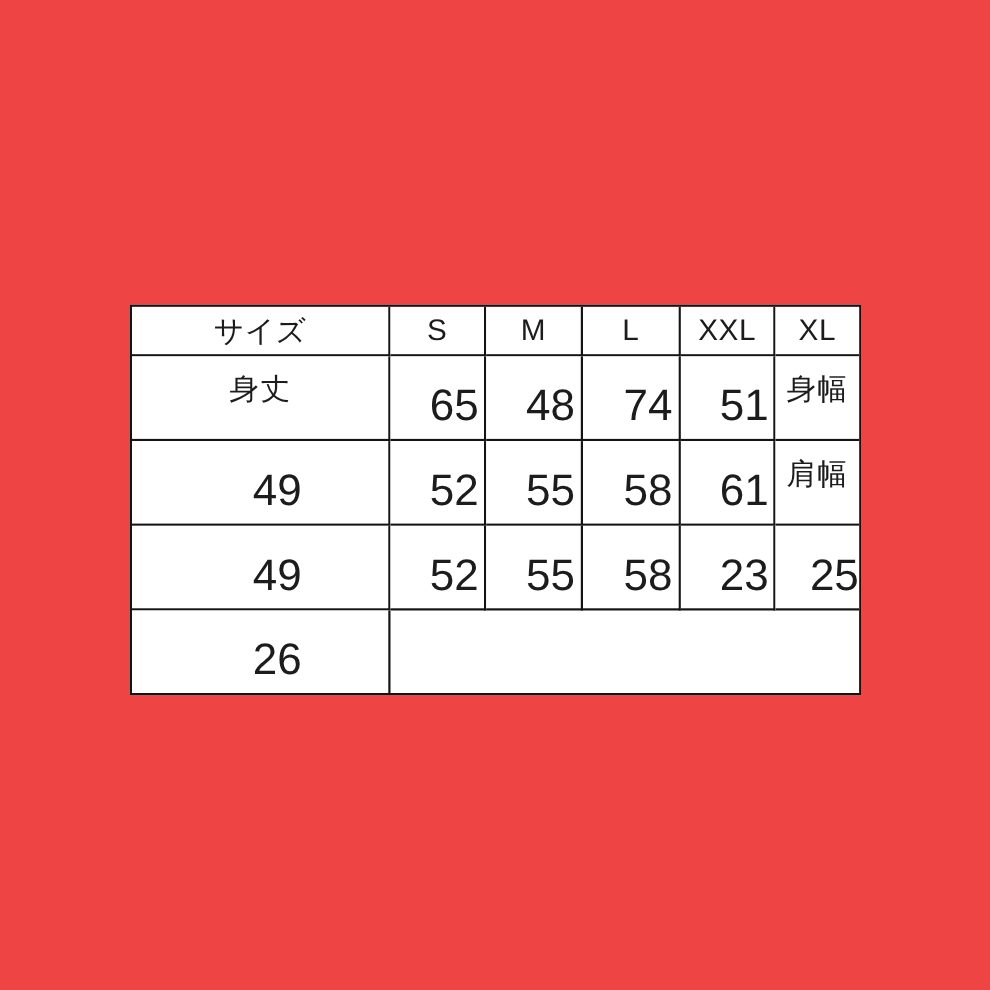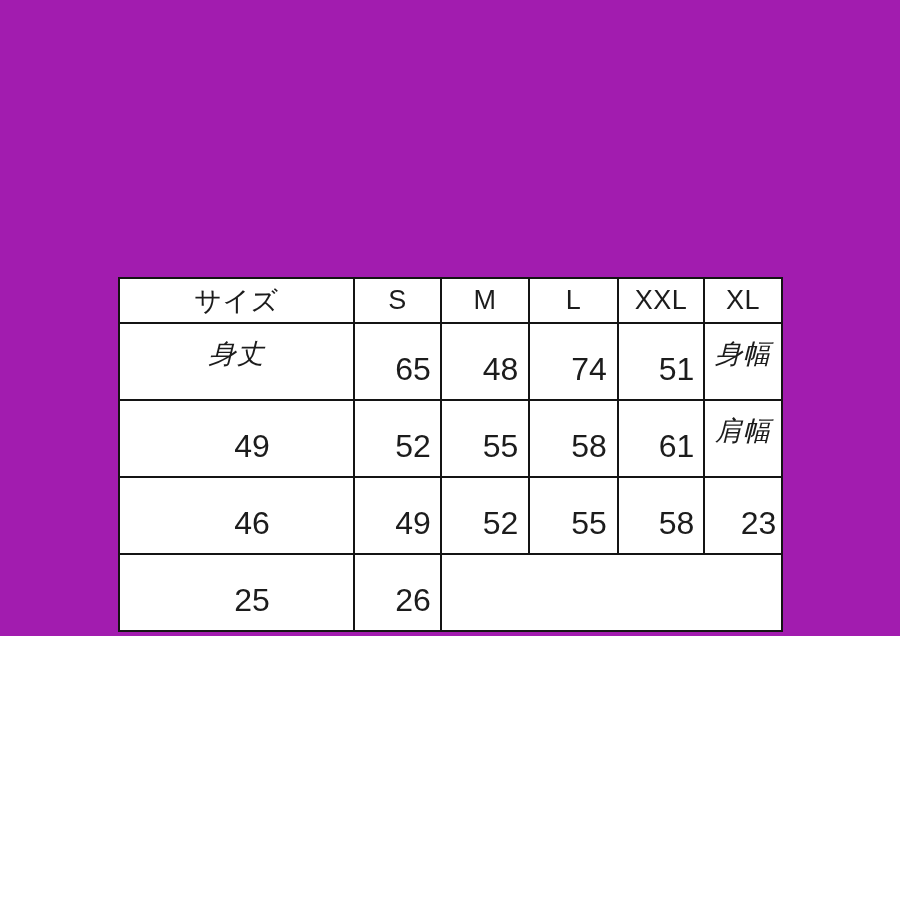--- a/index.html
+++ b/index.html
@@ -7,22 +7,22 @@
     padding: 0;
     width: 900px;
     height: 900px;
     background: #ffffff;
     font-family: "Liberation Sans", "DejaVu Sans", sans-serif;
     color: #1c1c1c;
   }
   .canvas {
     position: relative;
     width: 900px;
-    height: 636px;
-    background: #a21caf;
+    height: 900px;
+    background: #ef4444;
     overflow: hidden;
   }
   .size-table {
     position: absolute;
     left: 118px;
     top: 277px;
     border: 2px solid #141414;
     display: grid;
     grid-template-columns: 235px 87px 88px 89px 86px 76px;
     grid-template-rows: 45px 77px 77px 77px 75px;
@@ -40,25 +40,24 @@
   }
   .cell:nth-child(6n) { border-right: none; }
   .cell:nth-child(n+25) { border-bottom: none; }
   .hcell {
     font-size: 27px;
     letter-spacing: 0.5px;
   }
   .lcell {
     font-size: 27px;
     letter-spacing: 1px;
-    font-style: italic;
   }
   .lcell span { transform: translateY(-8px); display: inline-block; }
   .ncell {
-    font-size: 32px;
+    font-size: 40px;
     padding-left: 31px;
   }
   .ncell span { transform: translateY(8px); display: inline-block; }
 </style>
 </head>
 <body>
 
 <div class="canvas">
   <div class="size-table">
 
@@ -113,23 +112,20 @@
         <span>58</span>
       </div>
     <div class="cell ncell">
         <span>61</span>
       </div>
 
     <div class="cell lcell">
         <span>肩幅</span>
       </div>
     <div class="cell ncell">
-        <span>46</span>
-      </div>
-    <div class="cell ncell">
         <span>49</span>
       </div>
     <div class="cell ncell">
         <span>52</span>
       </div>
     <div class="cell ncell">
         <span>55</span>
       </div>
     <div class="cell ncell">
         <span>58</span>

